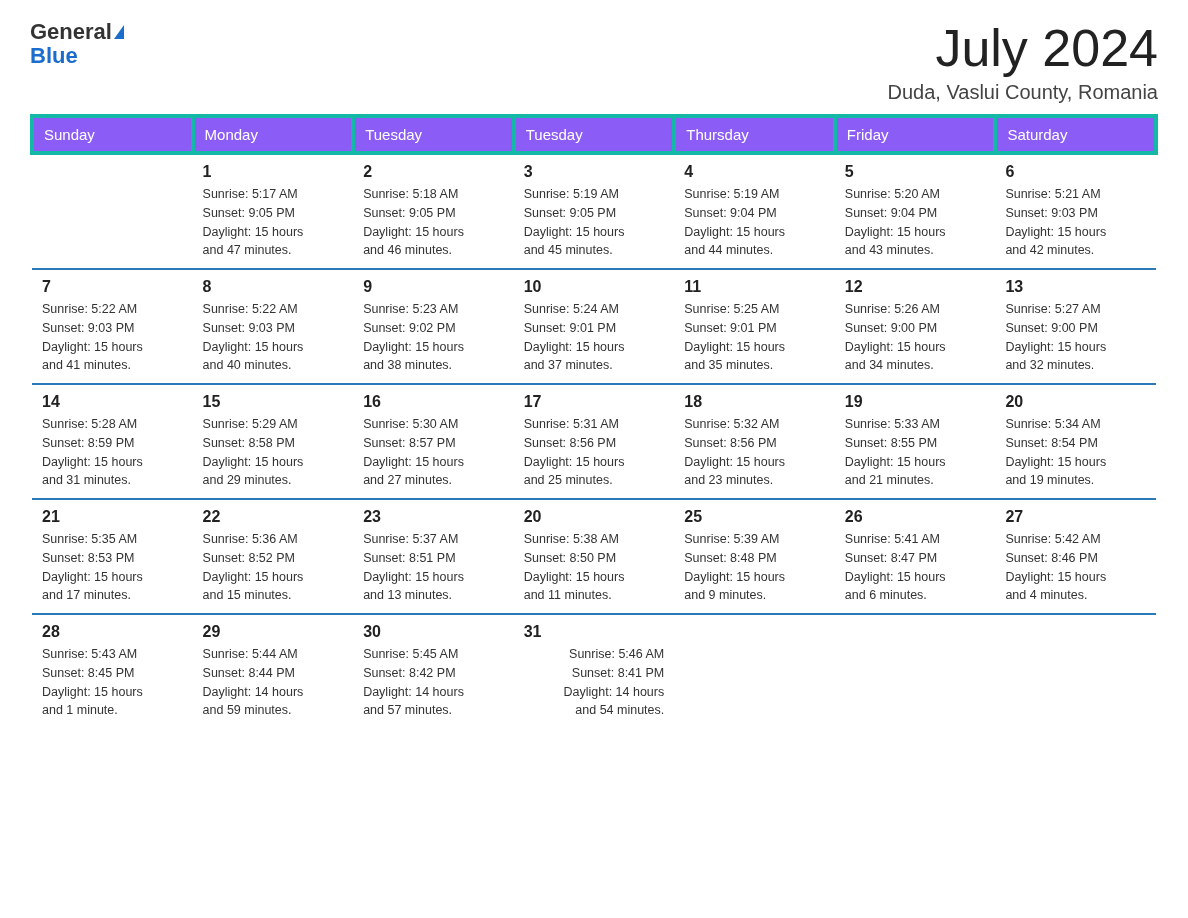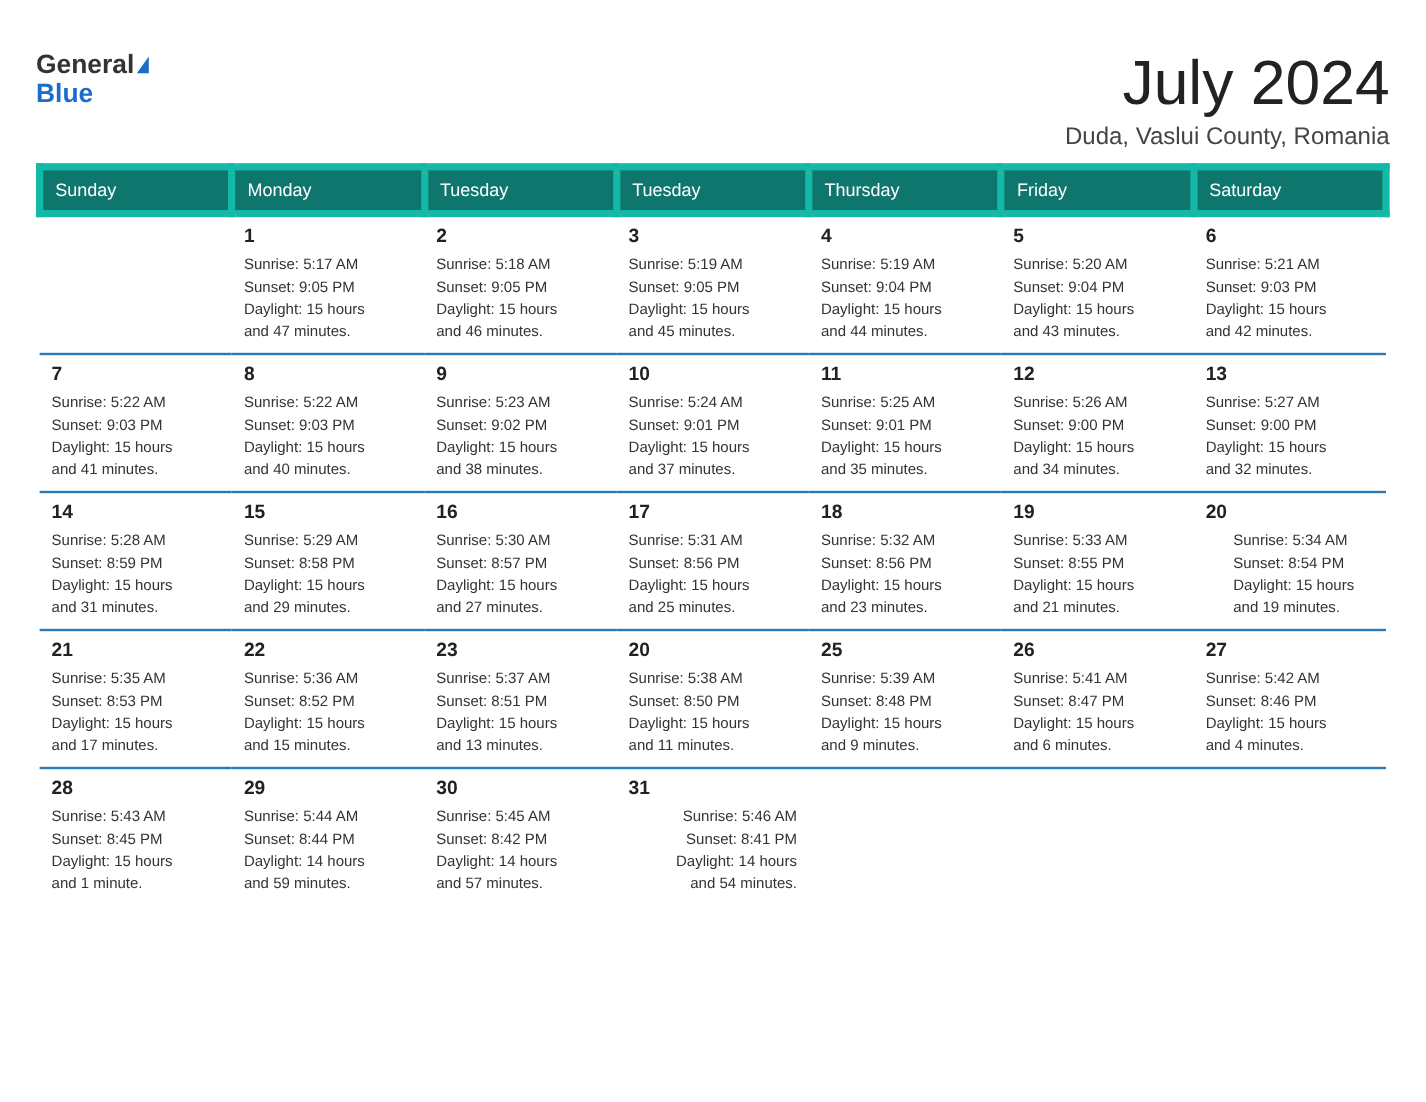--- a/index.html
+++ b/index.html
@@ -8,21 +8,20 @@
       background: #fff;
       padding: 20px 30px;
       width: 1188px;
       min-height: 918px;
     }
     .header {
       display: flex;
       justify-content: space-between;
       align-items: flex-start;
       margin-bottom: 10px;
-      margin-top: 22px;
     }
     .logo {
       display: flex;
       flex-direction: column;
       font-size: 22px;
       font-weight: bold;
       color: #333;
       line-height: 1.1;
     }
     .logo-general { color: #333; }
@@ -53,27 +52,27 @@
       font-size: 20px;
       color: #444;
       margin-top: 4px;
     }
     .calendar {
       width: 100%;
       border-collapse: collapse;
       margin-top: 10px;
     }
     .calendar th {
-      background: #0f766e;
+      background: #8b5cf6;
       color: #fff;
       padding: 8px 10px;
       font-size: 15px;
       font-weight: normal;
       text-align: left;
-      border: 6px solid #14b8a6;
+      border: 4px solid #14b8a6;
     }
     .calendar td {
       vertical-align: top;
       padding: 8px 10px;
       border: 1px solid #ccc;
       width: 14.28%;
       font-size: 13px;
       color: #333;
       background: #fff;
       min-height: 100px;
@@ -271,21 +270,21 @@
         </td>
         <td>
           <span class="day-number">19</span>
           <div class="day-info" style="white-space: pre-line;">Sunrise: 5:33 AM
 Sunset: 8:55 PM
 Daylight: 15 hours
 and 21 minutes.</div>
         </td>
         <td>
           <span class="day-number">20</span>
-          <div class="day-info" style="white-space: pre-line; margin-left: 23px;">Sunrise: 5:34 AM
+          <div class="day-info" style="white-space: pre-line;">Sunrise: 5:34 AM
 Sunset: 8:54 PM
 Daylight: 15 hours
 and 19 minutes.</div>
         </td>
       </tr>
       <tr>
         <td>
           <span class="day-number">21</span>
           <div class="day-info" style="white-space: pre-line;">Sunrise: 5:35 AM
 Sunset: 8:53 PM

